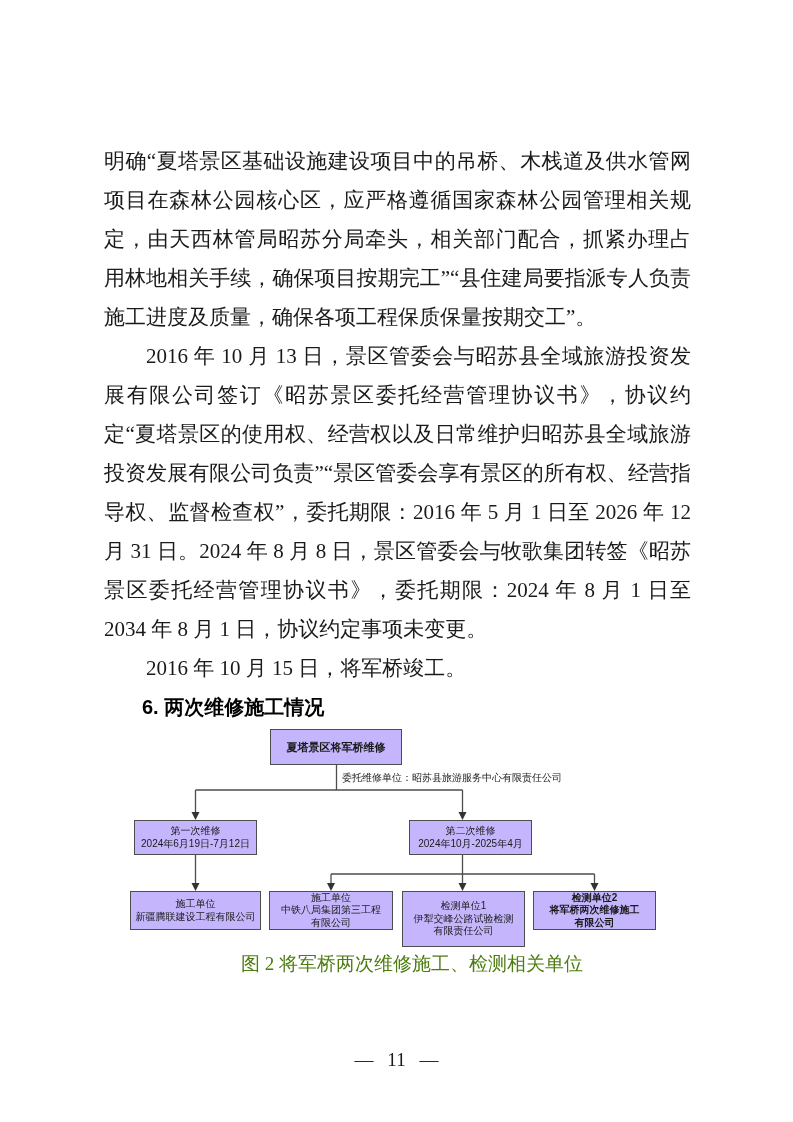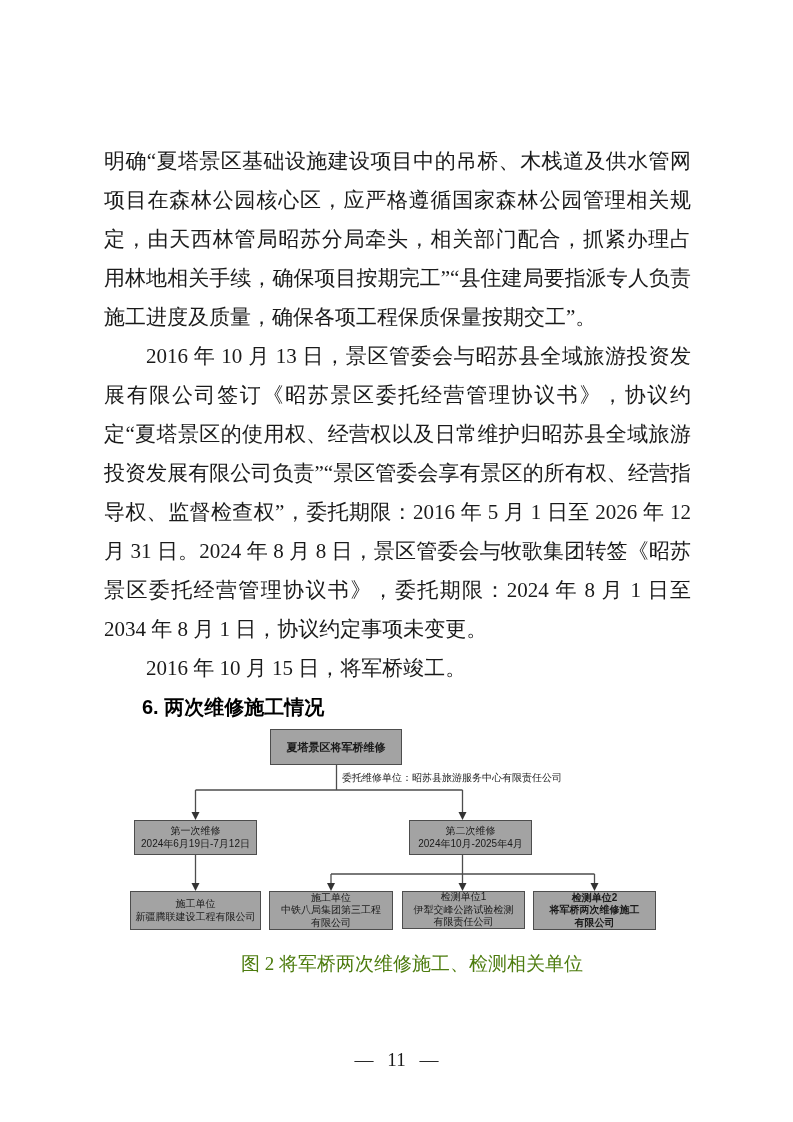--- a/index.html
+++ b/index.html
@@ -45,21 +45,21 @@
     width: 793px;
     height: 212px;
     font-family: "Liberation Sans", "DejaVu Sans", sans-serif;
   }
   .connectors {
     position: absolute;
     left: 0; top: 0;
   }
   .node {
     position: absolute;
-    background: #a3a3a3;
+    background: #c4b5fd;
     border: 1.3px solid #4d4d4d;
     display: flex;
     flex-direction: column;
     align-items: center;
     justify-content: center;
     text-align: center;
     font-size: 10px;
     line-height: 12.5px;
     color: #1a1a1a;
   }
@@ -159,21 +159,21 @@
       <div>施工单位</div>
       <div>新疆腾联建设工程有限公司</div>
     </div>
 
     <div class="node" style="left:269px; top:166px; width:124px; height:39px;">
       <div>施工单位</div>
       <div>中铁八局集团第三工程</div>
       <div>有限公司</div>
     </div>
 
-    <div class="node" style="left:402px; top:166px; width:123px; height:38px;">
+    <div class="node" style="left:402px; top:166px; width:123px; height:56px;">
       <div>检测单位1</div>
       <div>伊犁交峰公路试验检测</div>
       <div>有限责任公司</div>
     </div>
 
     <div class="node" style="left:533px; top:166px; width:123px; height:39px;font-weight:bold;">
       <div>检测单位2</div>
       <div>将军桥两次维修施工</div>
       <div>有限公司</div>
     </div>

